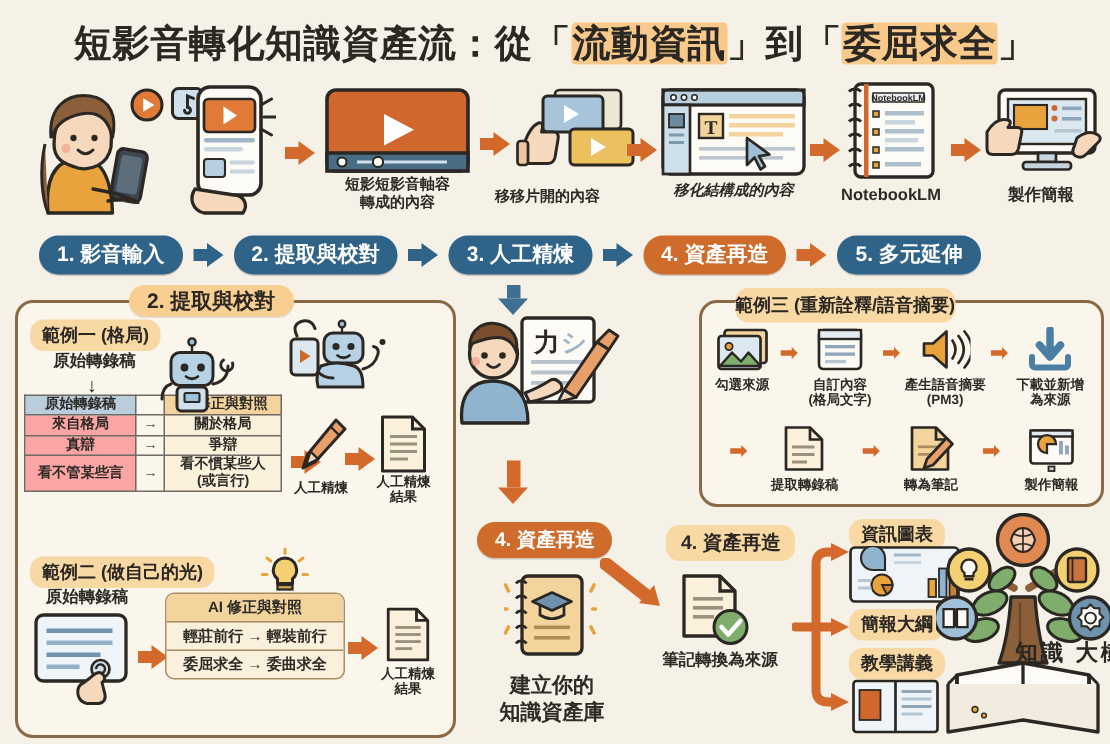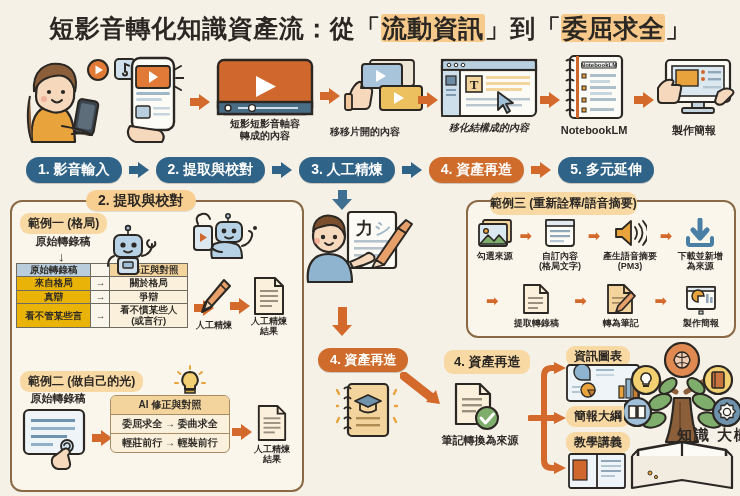--- a/index.html
+++ b/index.html
@@ -64,21 +64,21 @@
     display:inline-flex;align-items:center;justify-content:center;
     background:#f8d9a4;border-radius:9px;padding:2px 8px;
     font-size:11px;font-weight:bold;white-space:nowrap;color:#2b2723;
   }
 
   
   .cmp{border-collapse:collapse;font-size:9.5px;font-weight:bold;}
   .cmp td{border:1px solid #6f6a62;padding:1px 3px;text-align:center;line-height:1.1;}
   .cmp .hd-l{background:#b9cddc;}
   .cmp .hd-r{background:#f3d49c;}
-  .cmp .c-l{background:#eab308;}
+  .cmp .c-l{background:#fca5a5;}
   .cmp .c-r{background:#fbf0dc;}
   .cmp .c-m{background:#fbf6ec;width:12px;color:#55504a;font-weight:normal;}
 
   .box2{
     border:1.5px solid #a98c63;border-radius:6px;background:#fbf0dc;
     font-size:10px;font-weight:bold;overflow:hidden;
   }
   .box2 .hdr{background:#f3d49c;text-align:center;padding:2px 6px;border-bottom:1.5px solid #a98c63;}
   .box2 .row{text-align:center;padding:2px 6px;border-bottom:1.5px solid #a98c63;}
   .box2 .row:last-child{border-bottom:none;}
@@ -414,22 +414,22 @@
   <div style="position:absolute;left:172px;top:364px;">
     <svg width="36" height="34" viewBox="0 0 36 34">
       <path d="M18 8 a8 8 0 0 1 5 14 v3 h-10 v-3 a8 8 0 0 1 5 -14Z" fill="#f3d071" stroke="#2b2723" stroke-width="2" stroke-linejoin="round"></path>
       <rect x="13" y="26" width="10" height="3" fill="#cfa946" stroke="#2b2723" stroke-width="1.5"></rect>
       <path d="M18 2 v3 M6 8 l2.5 2 M30 8 l-2.5 2 M3 19 h3 M30 19 h3" stroke="#e8a33d" stroke-width="2" stroke-linecap="round"></path>
     </svg>
   </div>
 
   <div class="box2" style="position:absolute;left:110px;top:395px;width:118px;">
     <div class="hdr">AI 修正與對照</div>
+    <div class="row">輕莊前行 → 輕裝前行</div>
     <div class="row">委屈求全 → 委曲求全</div>
-    <div class="row">輕莊前行 → 輕裝前行</div>
   </div>
 
   <div class="fat-arrow arr-or" style="position:absolute;left:232px;top:424px;">
       <i></i>
       <b></b>
     </div>
 
   <div style="position:absolute;left:256px;top:403px;">
     <svg width="32" height="40" viewBox="0 0 34 40">
       <path d="M3 2 h20 l8 8 v28 h-28 Z" fill="#fbf0dc" stroke="#2b2723" stroke-width="2" stroke-linejoin="round"></path>
@@ -494,20 +494,22 @@
       <g stroke="#e8a33d" stroke-width="2.4" stroke-linecap="round">
         <path d="M3 16 l-2 -4"></path>
           <path d="M2 28 h-2"></path>
           <path d="M3 40 l-2 4"></path>
         <path d="M58 16 l2 -4"></path>
           <path d="M59 28 h2"></path>
           <path d="M58 40 l2 4"></path>
       </g>
     </svg>
   </div>
+  <div class="lbl" style="position:absolute;left:308px;top:448px;width:120px;font-size:14px;white-space:pre-line;line-height:1.25;">建立你的
+知識資產庫</div>
 
   <div class="tag" style="position:absolute;left:444px;top:350px;font-size:13px;padding:3px 10px;">4. 資產再造</div>
 
   <div style="position:absolute;left:400px;top:372px;">
     <svg width="46" height="36" viewBox="0 0 46 36">
       <path d="M4 4 L32 26" stroke="#d4692c" stroke-width="9" stroke-linecap="round"></path>
       <path d="M26 30 L40 32 L36 18 Z" fill="#d4692c"></path>
     </svg>
   </div>
 

